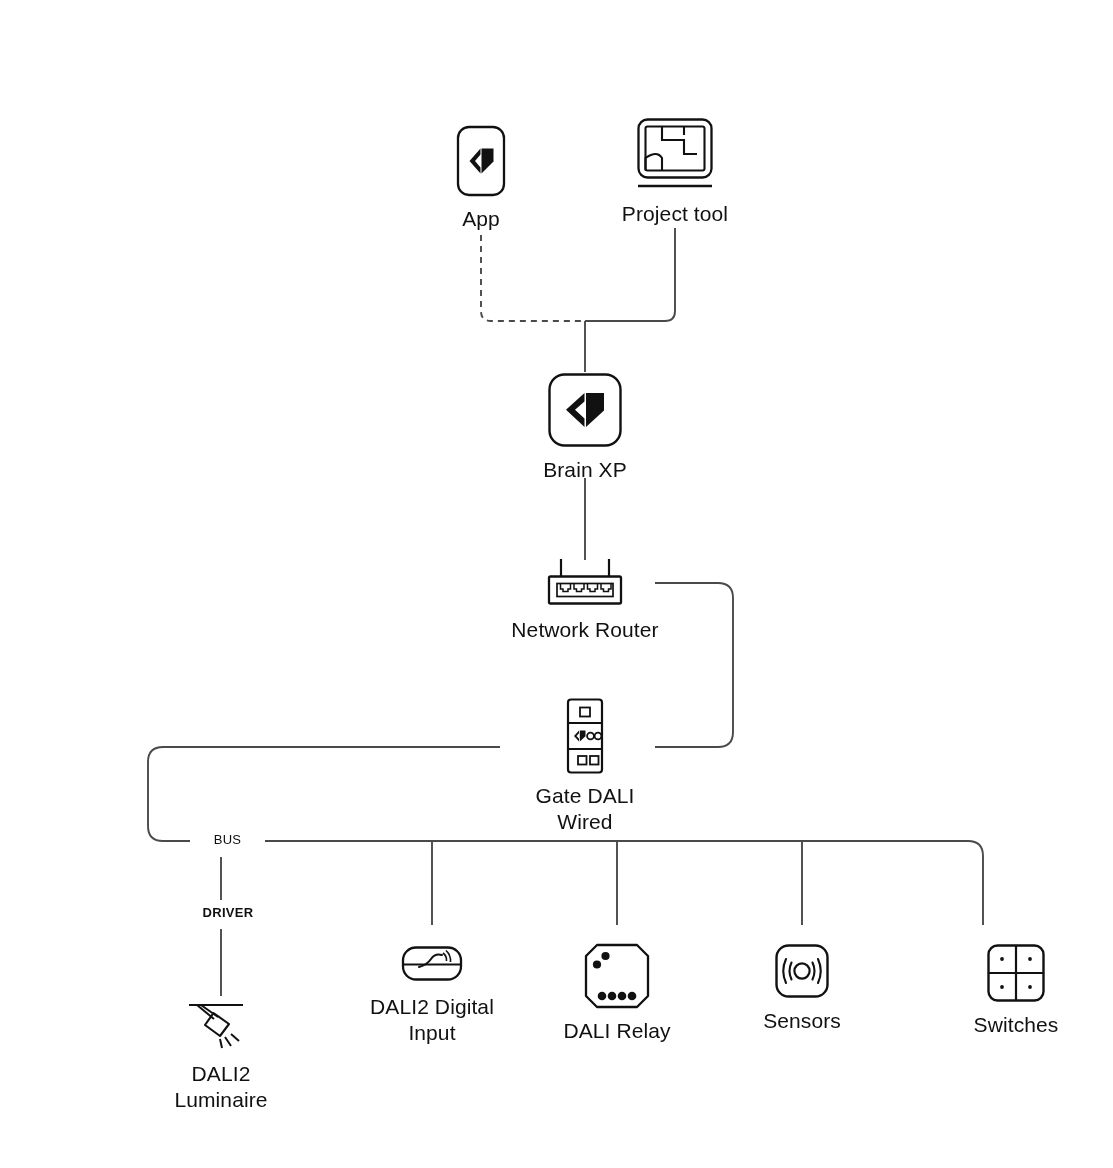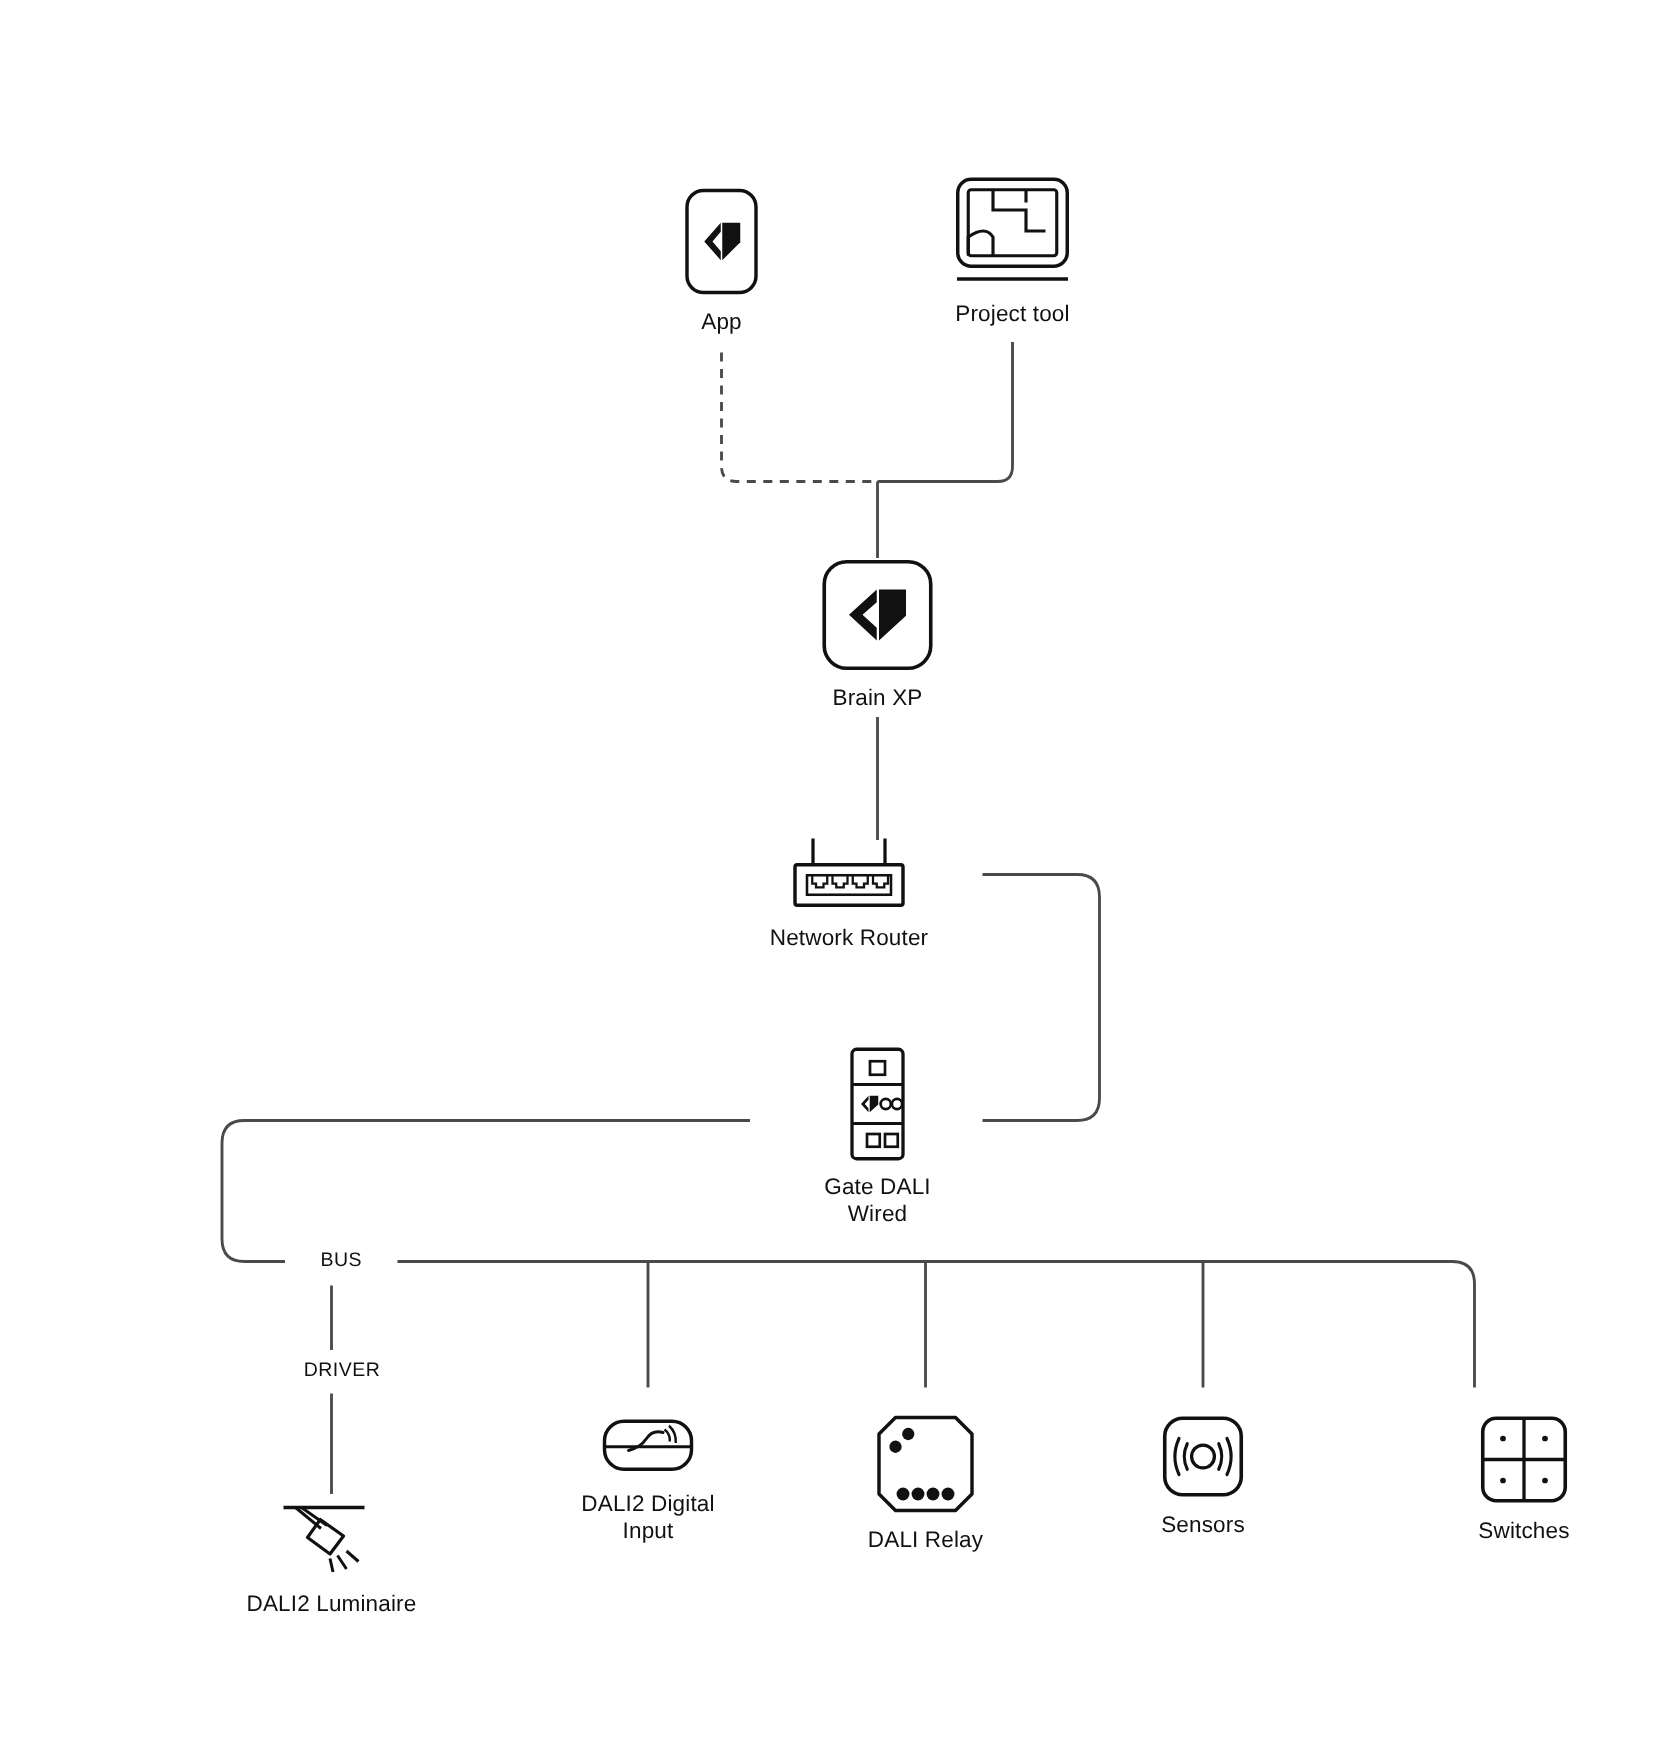--- a/index.html
+++ b/index.html
@@ -32,21 +32,21 @@
     display: flex;
     flex-direction: column;
     align-items: center;
     justify-content: flex-start;
   }
   .node-icon {
     display: block;
   }
   .node-label {
     margin-top: 9px;
-    font-size: 15px;
+    font-size: 21px;
     line-height: 1.22;
     text-align: center;
     color: #111111;
     white-space: pre-line;
     letter-spacing: 0.1px;
   }
   .bus-label {
     position: absolute;
     font-size: 13px;
     color: #111111;
@@ -81,21 +81,21 @@
       <path d="M 221,857 L 221,900"></path>
       <path d="M 221,929 L 221,996"></path>
 
       <path d="M 432,841 L 432,925"></path>
       <path d="M 617,841 L 617,925"></path>
       <path d="M 802,841 L 802,925"></path>
     </g>
   </svg>
 
   <div class="bus-label" style="left:190px; top:832px; width:63px;">BUS</div>
-  <div class="bus-label" style="left:178px; top:905px; width:88px;">DRIVER</div>
+  <div class="bus-label" style="left:178px; top:905px; width:88px;font-weight:bold;">DRIVER</div>
 
   <div class="node" style="left:431px; top:125px; width:100px;">
     <svg class="node-icon" width="50" height="72" viewBox="0 0 50 72">
       <rect x="2" y="2" width="46" height="68" rx="11" ry="11" fill="none" stroke="#111111" stroke-width="2.3"></rect>
       <path d="M 24.5 23.5 L 13.5 36 L 24.5 48.5 L 24.5 42.5 L 19 36 L 24.5 29.5 Z" fill="#111111"></path>
       <path d="M 25.5 23.5 L 37.5 23.5 L 37.5 36.5 L 25.5 48.5 L 25.5 36 Z" fill="#111111"></path>
     </svg>
     <div class="node-label">App</div>
   </div>
 
@@ -113,21 +113,21 @@
 
   <div class="node" style="left:525px; top:372px; width:120px;">
     <svg class="node-icon" width="76" height="76" viewBox="0 0 76 76">
       <rect x="2.5" y="2.5" width="71" height="71" rx="15" ry="15" fill="none" stroke="#111111" stroke-width="2.4"></rect>
       <path d="M 37.5 21 L 19 37.8 L 37.5 55 L 37.5 46.5 L 28 37.8 L 37.5 29.5 Z" fill="#111111"></path>
       <path d="M 39 21 L 57 21 L 57 38.5 L 39 55 L 39 37.8 Z" fill="#111111"></path>
     </svg>
     <div class="node-label">Brain XP</div>
   </div>
 
-  <div class="node" style="left:486px; top:558px; width:160px;">
+  <div class="node" style="left:505px; top:558px; width:160px;">
     <svg class="node-icon" width="100" height="50" viewBox="0 0 100 50">
       <line x1="26" y1="1" x2="26" y2="19" stroke="#111111" stroke-width="2.2"></line>
       <line x1="74" y1="1" x2="74" y2="19" stroke="#111111" stroke-width="2.2"></line>
       <rect x="14" y="18.5" width="72" height="27" rx="1.5" ry="1.5" fill="none" stroke="#111111" stroke-width="2.3"></rect>
       <rect x="22" y="25.5" width="56" height="13" fill="none" stroke="#111111" stroke-width="1.7"></rect>
       <path d="M 25.5 25.5 L 25.5 31 L 28 31 L 28 33.5 L 33 33.5 L 33 31 L 35.5 31 L 35.5 25.5" fill="none" stroke="#111111" stroke-width="1.5"></path>
       <path d="M 39 25.5 L 39 31 L 41.5 31 L 41.5 33.5 L 46.5 33.5 L 46.5 31 L 49 31 L 49 25.5" fill="none" stroke="#111111" stroke-width="1.5"></path>
       <path d="M 52.5 25.5 L 52.5 31 L 55 31 L 55 33.5 L 60 33.5 L 60 31 L 62.5 31 L 62.5 25.5" fill="none" stroke="#111111" stroke-width="1.5"></path>
       <path d="M 66 25.5 L 66 31 L 68.5 31 L 68.5 33.5 L 73.5 33.5 L 73.5 31 L 76 31 L 76 25.5" fill="none" stroke="#111111" stroke-width="1.5"></path>
     </svg>

